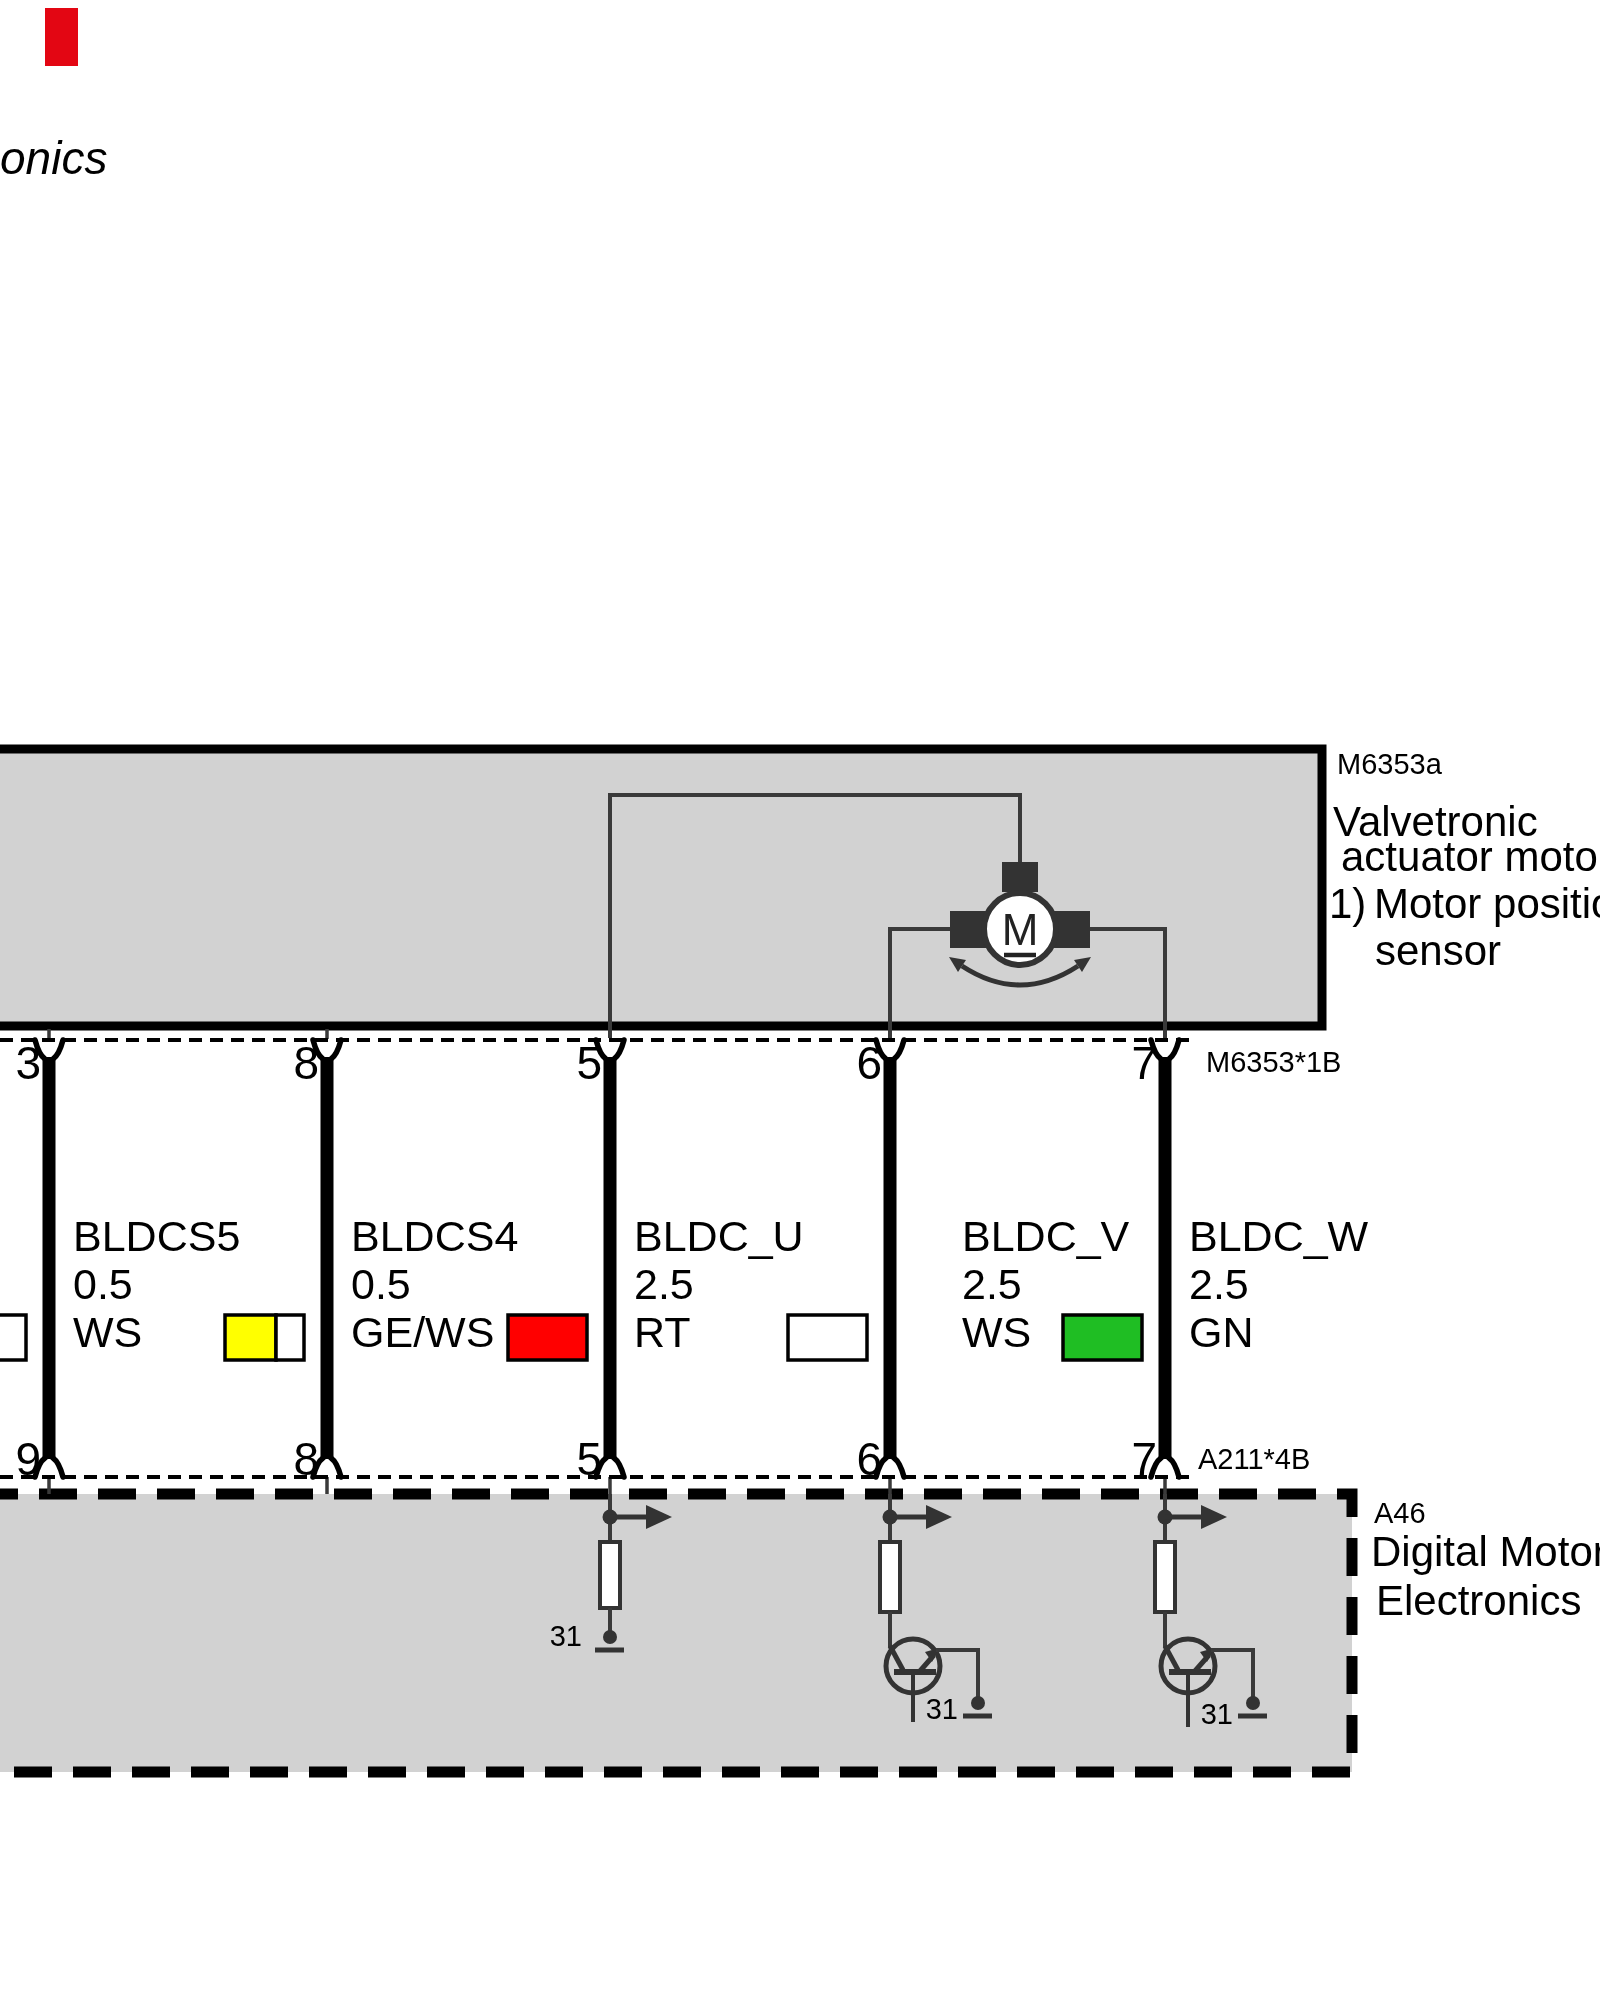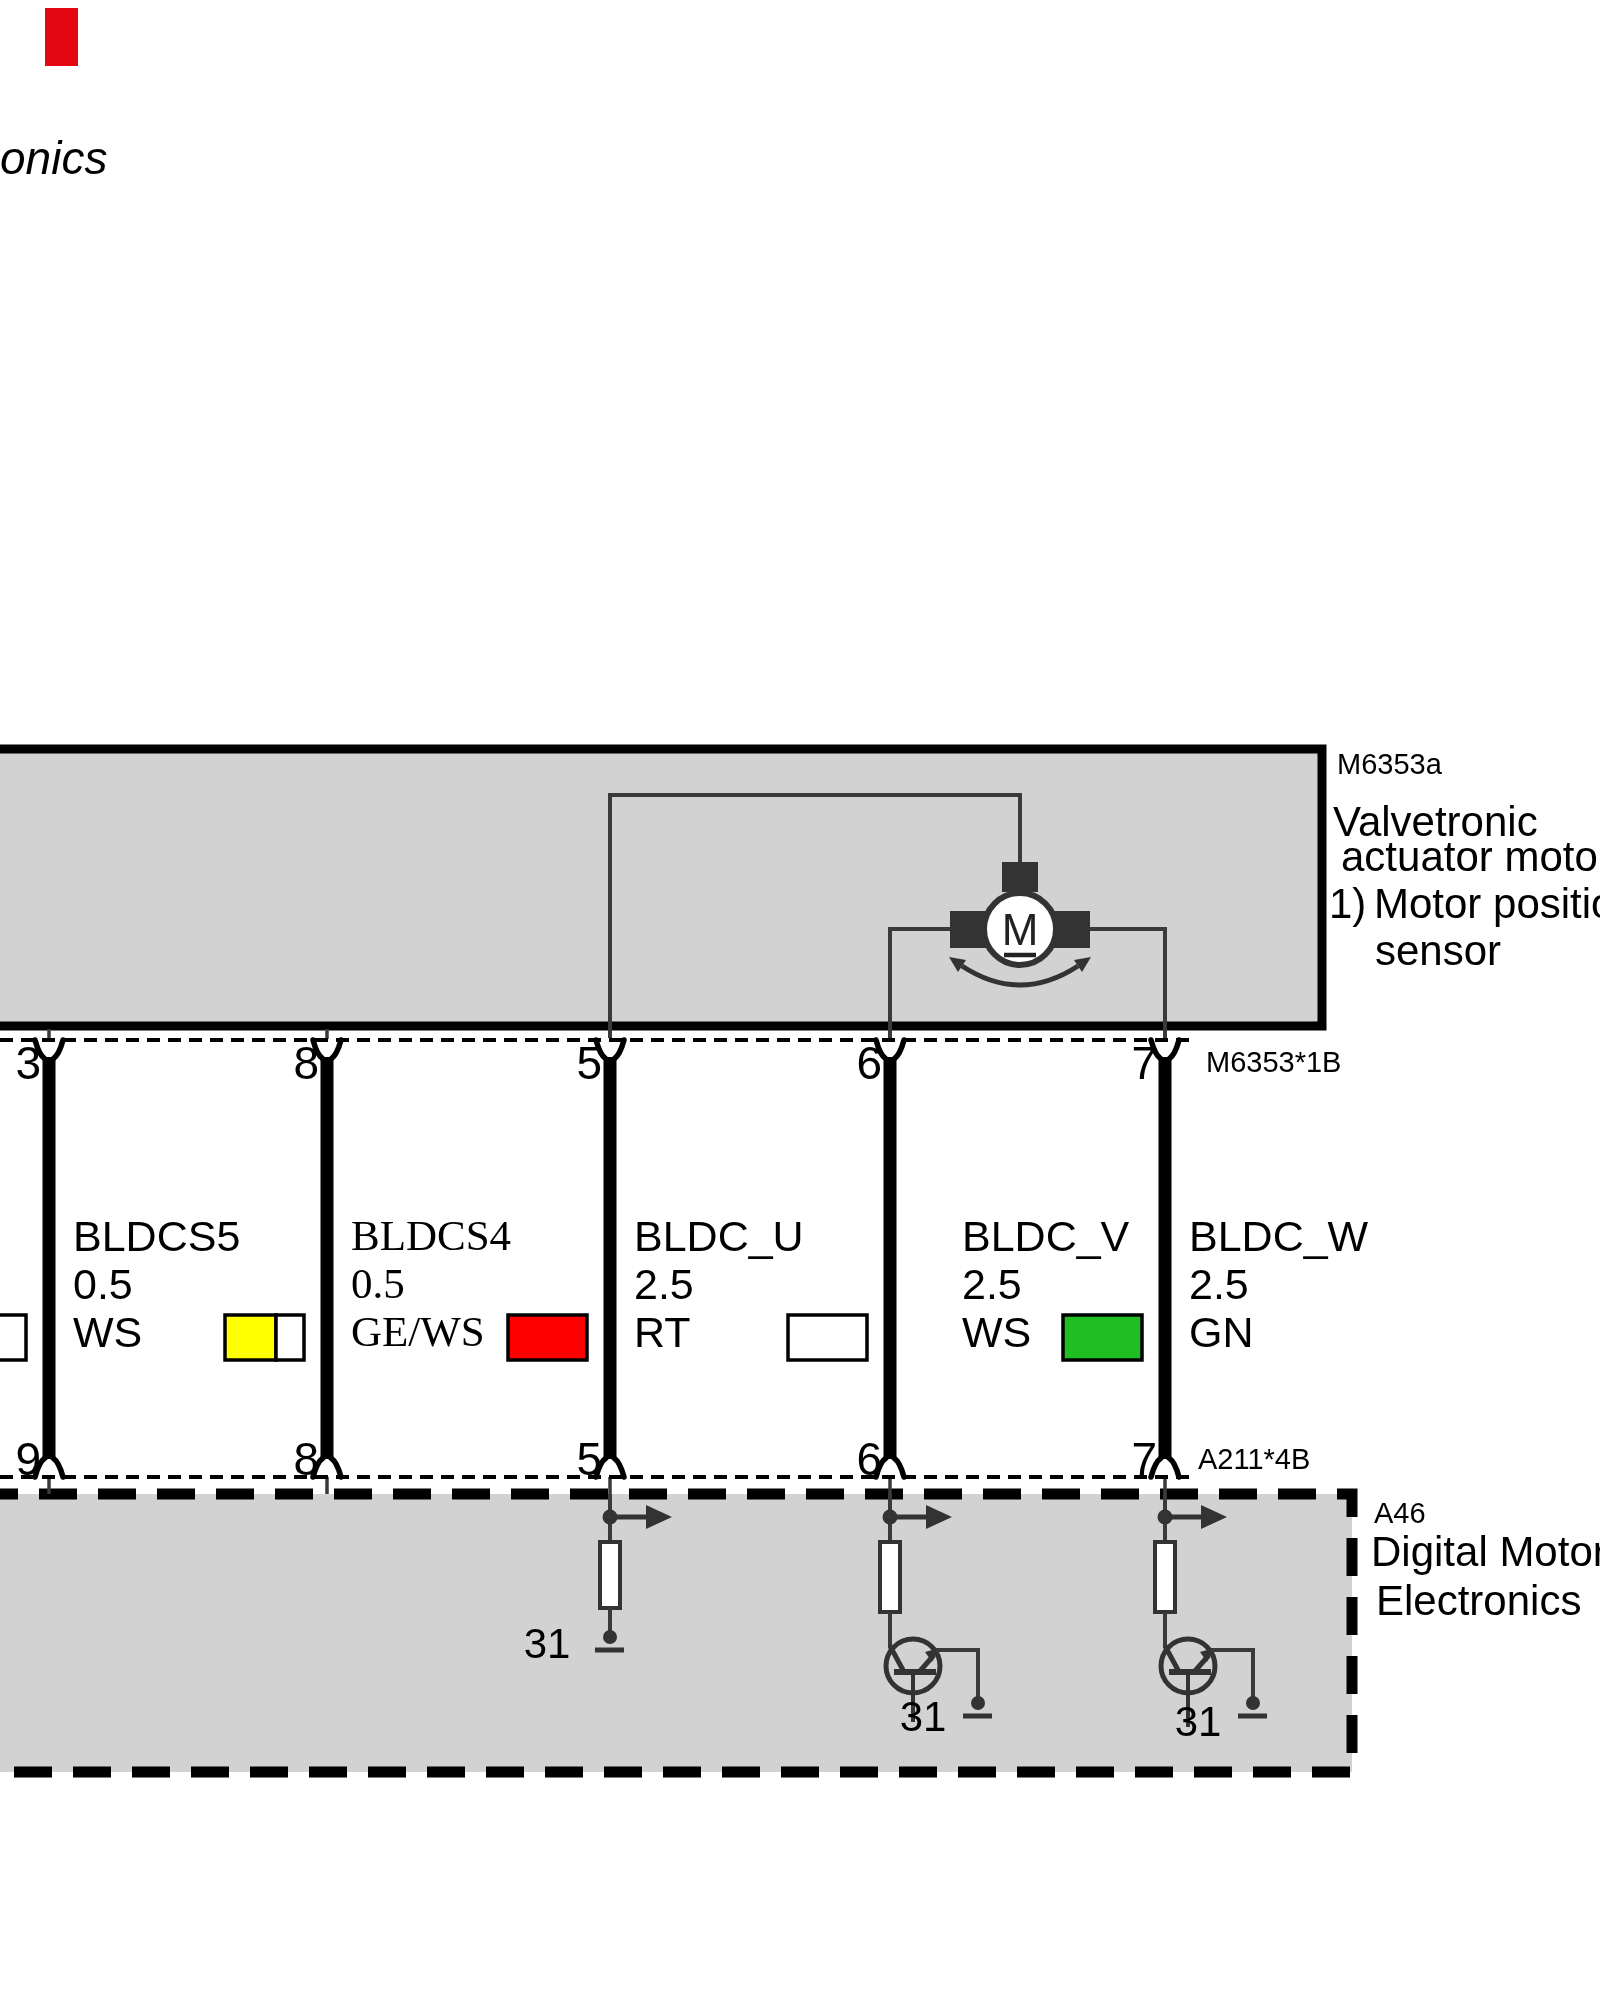--- a/index.html
+++ b/index.html
@@ -5,21 +5,21 @@
   html,body{margin:0;padding:0;background:#fff;}
   .stage{position:relative;width:1600px;height:2000px;background:#ffffff;overflow:hidden;
          font-family:"Liberation Sans", sans-serif;color:#000;}
   svg{position:absolute;left:0;top:0;}
   .t{position:absolute;white-space:nowrap;color:#000;}
   .f-page{font-size:46px;}
   .f-big{font-size:42px;line-height:47px;}
   .f-ref{font-size:29px;}
   .f-pin{font-size:46px;width:70px;text-align:right;}
   .f-wire{font-size:43px;line-height:48px;}
-  .f-gnd{font-size:42px;width:70px;text-align:center;}
+  .f-gnd{font-size:29px;width:70px;text-align:right;}
   .wire-label div{margin:0;padding:0;}
 </style>
 </head>
 <body>
 
 <div class="stage">
 
   <svg width="1600" height="2000" viewBox="0 0 1600 2000">
 
     <rect x="45" y="8" width="33" height="58" fill="#e30613"></rect>
@@ -157,21 +157,21 @@
   <div class="t f-pin" style="left:532px;top:1432px;">5</div>
   <div class="t f-pin" style="left:812px;top:1432px;">6</div>
   <div class="t f-pin" style="left:1087px;top:1432px;">7</div>
   <div class="t f-ref" style="left:1198px;top:1443px;">A211*4B</div>
 
   <div class="t f-wire wire-label" style="left:73px;top:1212px;">
     <div>BLDCS5</div>
     <div>0.5</div>
     <div>WS</div>
   </div>
-  <div class="t f-wire wire-label" style="left:351px;top:1212px;font-family:Liberation Serif, serif;">
+  <div class="t f-wire wire-label" style="left:351px;top:1212px;">
     <div>BLDCS4</div>
     <div>0.5</div>
     <div>GE/WS</div>
   </div>
   <div class="t f-wire wire-label" style="left:634px;top:1212px;">
     <div>BLDC_U</div>
     <div>2.5</div>
     <div>RT</div>
   </div>
   <div class="t f-wire wire-label" style="left:914px;top:1212px;margin-left:48px;">

